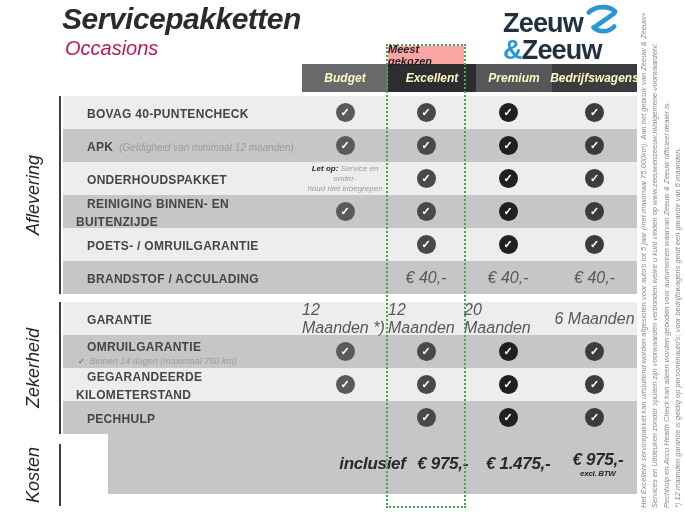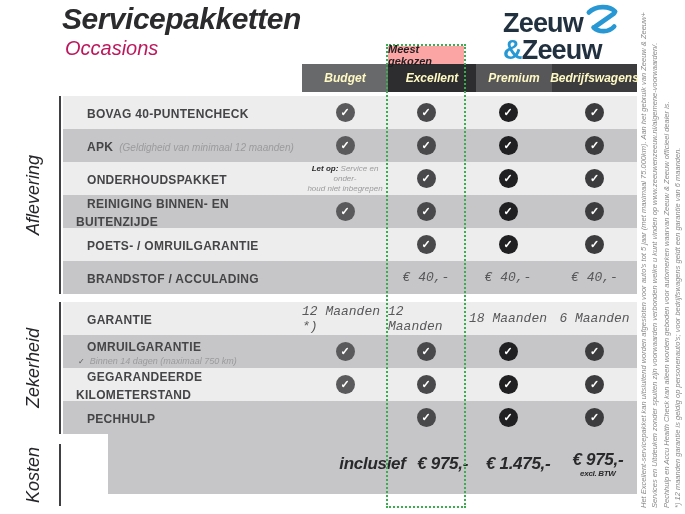--- a/index.html
+++ b/index.html
@@ -51,21 +51,21 @@
   .lcell{display:flex;flex-direction:column;justify-content:center;
          padding-left:13px;align-items:flex-start;}
   .rlabel{font-size:12px;font-weight:bold;color:#454548;letter-spacing:0.3px;padding-left:11px;}
   .rsub-inline{font-size:10px;font-style:italic;color:#9b9b9d;margin-left:6px;font-weight:normal;}
   .rsub-line{font-size:9px;font-style:italic;color:#9b9b9d;margin-top:1px;padding-left:2px;}
   .rsub-line .minicheck{font-style:normal;color:#555;font-size:8px;margin-right:5px;}
 
   .vcell{display:flex;align-items:center;justify-content:center;}
   .check{width:19px;height:19px;border-radius:50%;display:flex;align-items:center;
          justify-content:center;color:#fff;font-size:11px;font-weight:bold;}
-  .valtext{font-size:13px;font-style:italic;color:#58585a;font-family:Liberation Mono, monospace;}
+  .valtext{font-size:16px;font-style:italic;color:#58585a;}
   .note{font-size:8px;font-style:italic;color:#9c9c9e;text-align:center;width:100%;line-height:1.25;}
   .note b{font-style:italic;color:#2b2b2d;}
 
   
   .kosten-band{display:flex;height:60px;align-items:center;background:#c6c6c8;margin-left:45px;}
   .kcell{display:flex;align-items:center;justify-content:center;
          font-size:17px;font-weight:bold;font-style:italic;color:#29292b;letter-spacing:-0.3px;}
   .kcell.right{justify-content:flex-end;padding-right:2px;}
   .kcell.col{flex-direction:column;line-height:1;}
   .btw{font-size:8px;font-weight:bold;font-style:italic;color:#29292b;margin-top:2px;}
@@ -233,21 +233,21 @@
           <div class="lcell cw0">
             <div><span class="rlabel">GARANTIE</span></div>
           </div>
           <div class="vcell cw1">
             <span class="valtext">12 Maanden *)</span>
           </div>
           <div class="vcell cw2">
             <span class="valtext">12 Maanden</span>
           </div>
           <div class="vcell cw3">
-            <span class="valtext">18 Maanden</span>
+            <span class="valtext">20 Maanden</span>
           </div>
           <div class="vcell cw4">
             <span class="valtext">6 Maanden</span>
           </div>
         </div>
         <div class="row dark">
           <div class="lcell cw0">
             <div><span class="rlabel">OMRUILGARANTIE</span></div>
             <div class="rsub-line"><span class="minicheck">✓</span>Binnen 14 dagen (maximaal 750 km)</div>
           </div>

